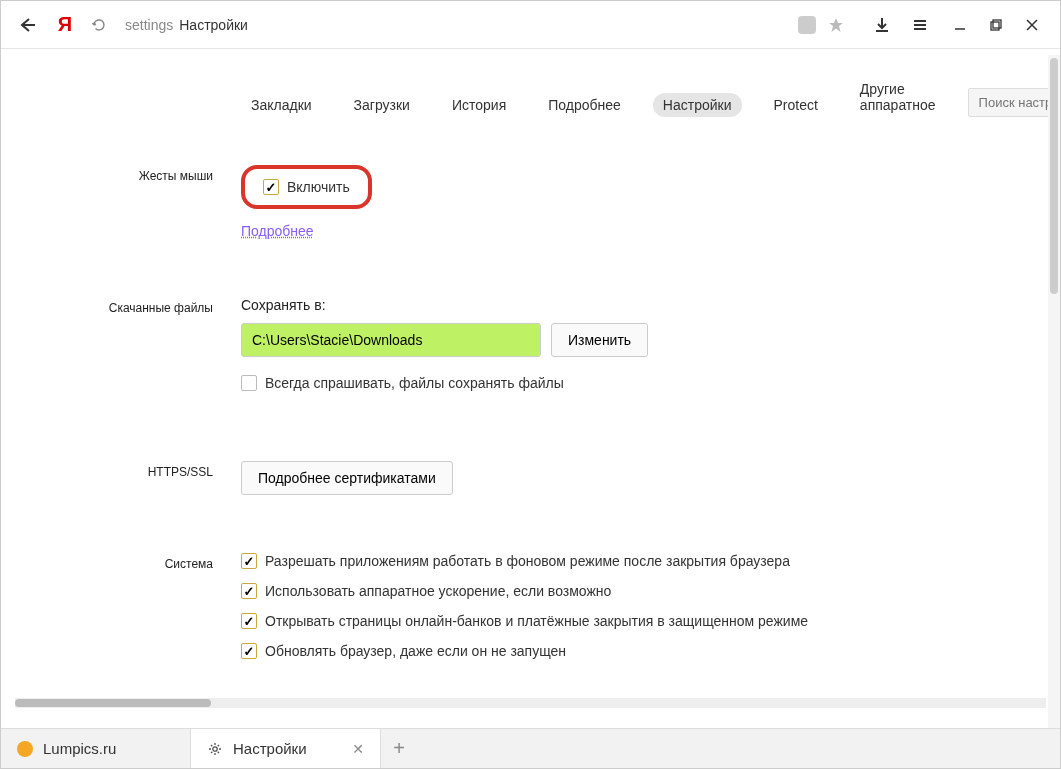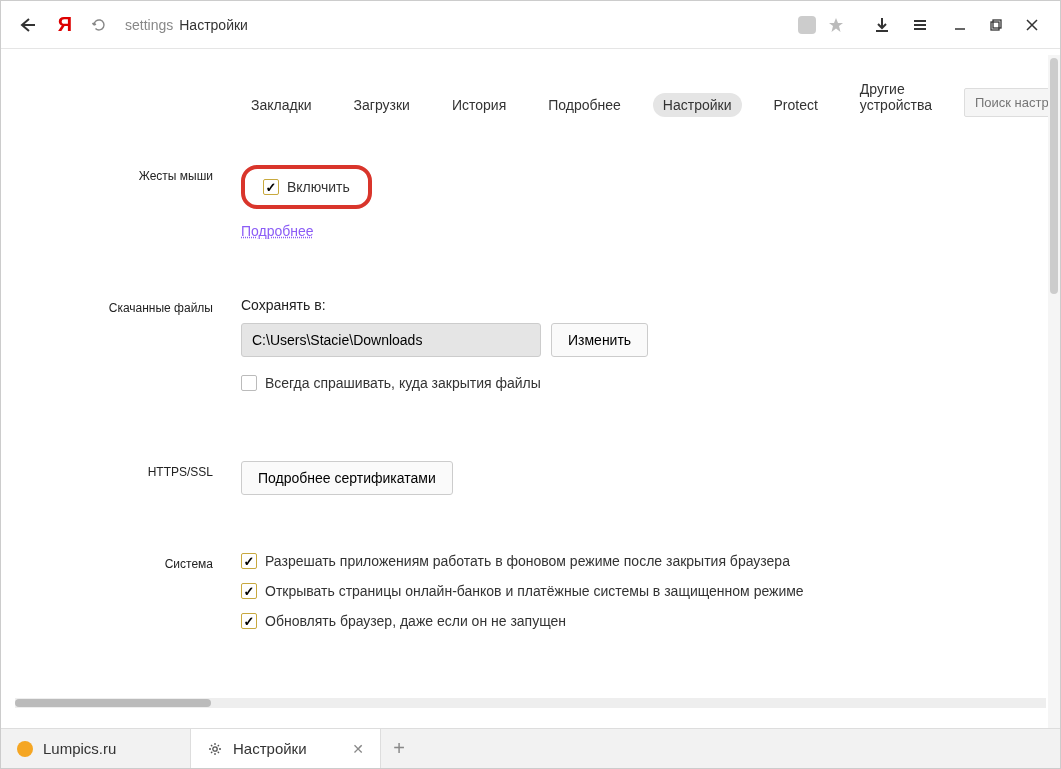--- a/index.html
+++ b/index.html
@@ -33,21 +33,21 @@
 
 .highlight-box { display: inline-flex; align-items: center; border: 4px solid #d9352b; border-radius: 16px; padding: 10px 18px; }
 .checkbox-row { display: flex; align-items: center; gap: 8px; margin-bottom: 12px; }
 .ycheck { width: 16px; height: 16px; border: 1.5px solid #c8a93e; border-radius: 2px; display: inline-flex; align-items: center; justify-content: center; background: #fff; }
 .ycheck.checked::after { content: "✓"; font-size: 13px; color: #000; line-height: 1; font-weight: bold; }
 .ycheck.unchecked { border-color: #bbb; }
 .detail-link { color: #8b5cf6; text-decoration: underline dotted; cursor: pointer; font-size: 14px; display: inline-block; margin-top: 14px; }
 
 .field-label { margin-bottom: 10px; color: #222; }
 .path-row { display: flex; gap: 10px; align-items: center; margin-bottom: 18px; }
-.path-input { width: 300px; height: 34px; border: 1px solid #ccc; border-radius: 3px; padding: 0 10px; background: #e5e5e5; font-size: 14px; }
+.path-input { width: 300px; height: 34px; border: 1px solid #ccc; border-radius: 3px; padding: 0 10px; background: #bef264; font-size: 14px; }
 .btn { border: 1px solid #ccc; background: #fafafa; height: 34px; padding: 0 16px; border-radius: 3px; cursor: pointer; font-size: 14px; }
 
 .system-checks .checkbox-row { margin-bottom: 14px; }
 
 .scrollbar { position: absolute; right: 0; top: 54px; bottom: 0; width: 12px; background: #f5f5f5; }
 .scrollbar-thumb { position: absolute; left: 2px; right: 2px; top: 3px; height: 236px; background: #ccc; border-radius: 4px; }
 
 .bottom-hscroll { position: absolute; left: 14px; right: 14px; bottom: 60px; height: 10px; background: #eee; }
 .bottom-hscroll-thumb { position: absolute; left: 0; top: 1px; bottom: 1px; width: 196px; background: #bbb; border-radius: 4px; }
 
@@ -124,21 +124,21 @@
 
 <div class="content-area">
 
   <div class="nav-tabs">
     <span class="nav-tab">Закладки</span>
     <span class="nav-tab">Загрузки</span>
     <span class="nav-tab">История</span>
     <span class="nav-tab">Подробнее</span>
     <span class="nav-tab active">Настройки</span>
     <span class="nav-tab">Protect</span>
-    <span class="nav-tab">Другие устройства</span>
+    <span class="nav-tab">Другие аппаратное</span>
     <span class="search-settings">
       <input type="text" placeholder="Поиск настроек" style="">
     </span>
   </div>
 
   <div class="settings-body">
 
     <div class="setting-row">
       <div class="setting-label">Жесты мыши</div>
       <div class="setting-content">
@@ -155,42 +155,46 @@
     <div class="setting-row">
       <div class="setting-label">Скачанные файлы</div>
       <div class="setting-content">
         <div class="field-label">Сохранять в:</div>
         <div class="path-row">
           <input class="path-input" type="text" value="C:\Users\Stacie\Downloads" style="">
           <button class="btn">Изменить</button>
         </div>
         <label class="checkbox-row">
           <span class="ycheck unchecked"></span>
-          <span>Всегда спрашивать, куда закрытия файлы</span>
+          <span>Всегда спрашивать, файлы сохранять файлы</span>
         </label>
       </div>
     </div>
 
     <div class="setting-row">
       <div class="setting-label">HTTPS/SSL</div>
       <div class="setting-content">
         <button class="btn">Подробнее сертификатами</button>
       </div>
     </div>
 
     <div class="setting-row">
       <div class="setting-label">Система</div>
       <div class="setting-content system-checks">
         <label class="checkbox-row">
           <span class="ycheck checked"></span>
           <span>Разрешать приложениям работать в фоновом режиме после закрытия браузера</span>
         </label>
         <label class="checkbox-row">
           <span class="ycheck checked"></span>
-          <span>Открывать страницы онлайн-банков и платёжные системы в защищенном режиме</span>
+          <span>Использовать аппаратное ускорение, если возможно</span>
+        </label>
+        <label class="checkbox-row">
+          <span class="ycheck checked"></span>
+          <span>Открывать страницы онлайн-банков и платёжные закрытия в защищенном режиме</span>
         </label>
         <label class="checkbox-row">
           <span class="ycheck checked"></span>
           <span>Обновлять браузер, даже если он не запущен</span>
         </label>
       </div>
     </div>
 
   </div>
 </div>

